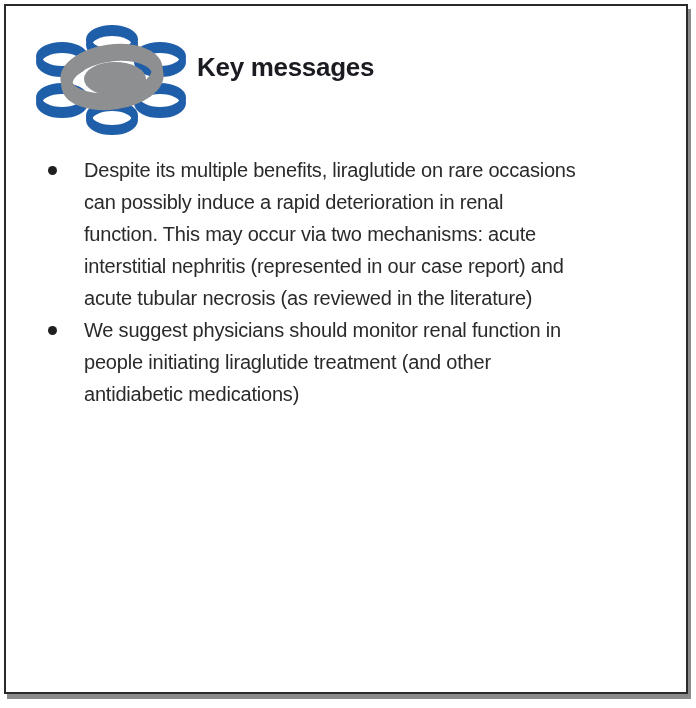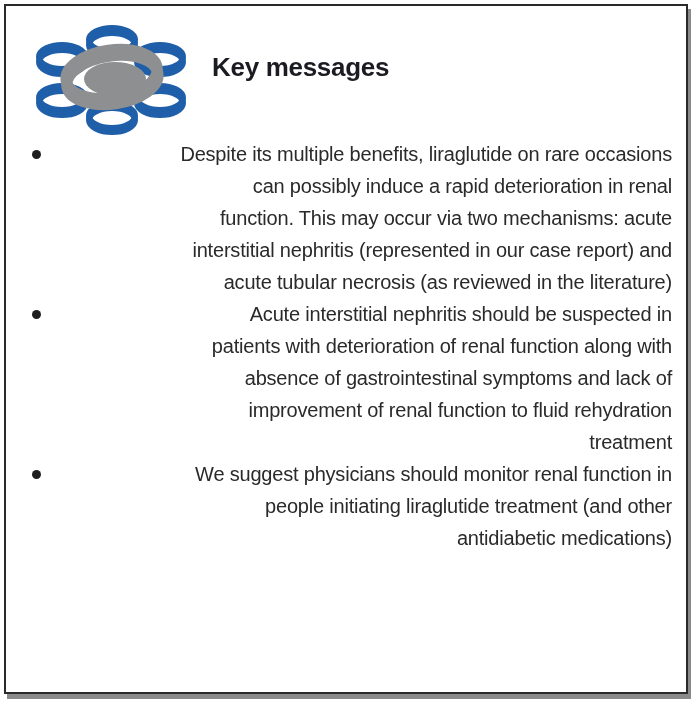--- a/index.html
+++ b/index.html
@@ -27,31 +27,30 @@
     align-items: flex-start;
     padding: 18px 0 0 30px;
     height: 112px;
   }
   .logo {
     width: 150px;
     height: 112px;
     flex: 0 0 auto;
   }
   .title {
-    margin: 28px 0 0 26px;
+    margin: 28px 0 0 11px;
     font-size: 26px;
     font-weight: 700;
     color: #1b1b22;
     letter-spacing: -0.3px;
   }
   .msg-list {
     list-style: none;
-    margin: 0;
+    margin: 16px;
     padding: 2px 14px 0 62px;
-    text-align: right;
   }
   .msg-item {
     position: relative;
     font-size: 20px;
     line-height: 32px;
     color: #2a2a2a;
     letter-spacing: -0.2px;
   }
   .msg-text {
     white-space: pre-line;
@@ -103,27 +102,19 @@
     <li class="msg-item">
       <span class="bullet-dot"></span>
       <span class="msg-text">Despite its multiple benefits, liraglutide on rare occasions
 can possibly induce a rapid deterioration in renal
 function. This may occur via two mechanisms: acute
 interstitial nephritis (represented in our case report) and
 acute tubular necrosis (as reviewed in the literature)</span>
     </li>
     <li class="msg-item">
       <span class="bullet-dot"></span>
-      <span class="msg-text">Acute interstitial nephritis should be suspected in
-patients with deterioration of renal function along with
-absence of gastrointestinal symptoms and lack of
-improvement of renal function to fluid rehydration
-treatment</span>
-    </li>
-    <li class="msg-item">
-      <span class="bullet-dot"></span>
       <span class="msg-text">We suggest physicians should monitor renal function in
 people initiating liraglutide treatment (and other
 antidiabetic medications)</span>
     </li>
   </ul>
 
 </div>
 
 </body></html>

